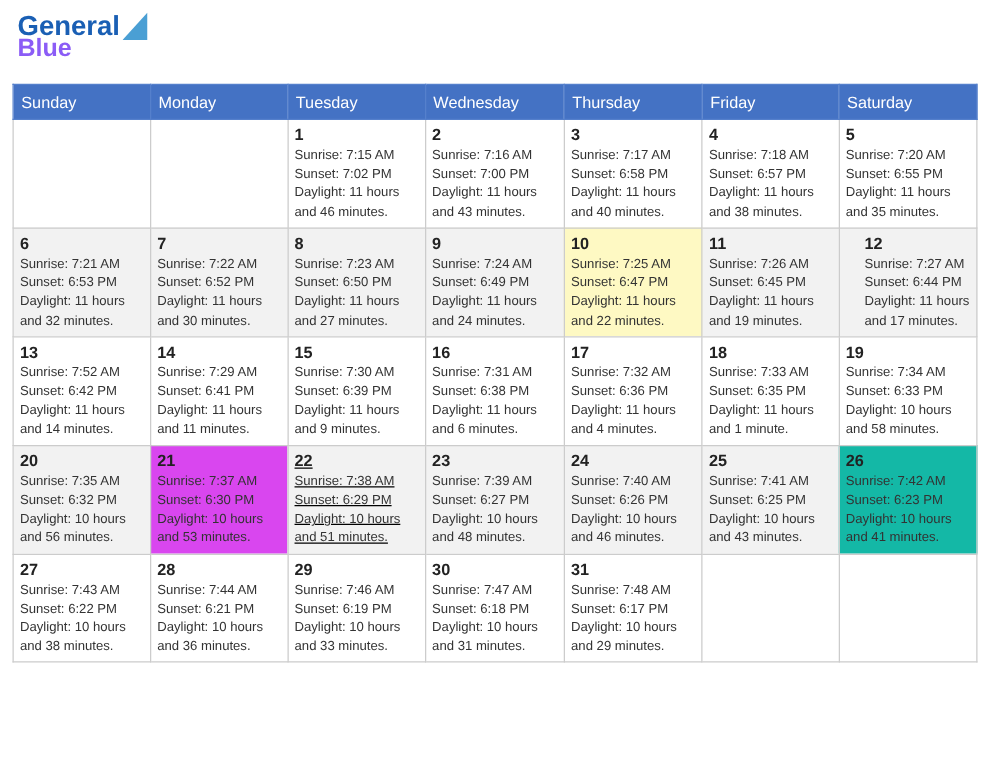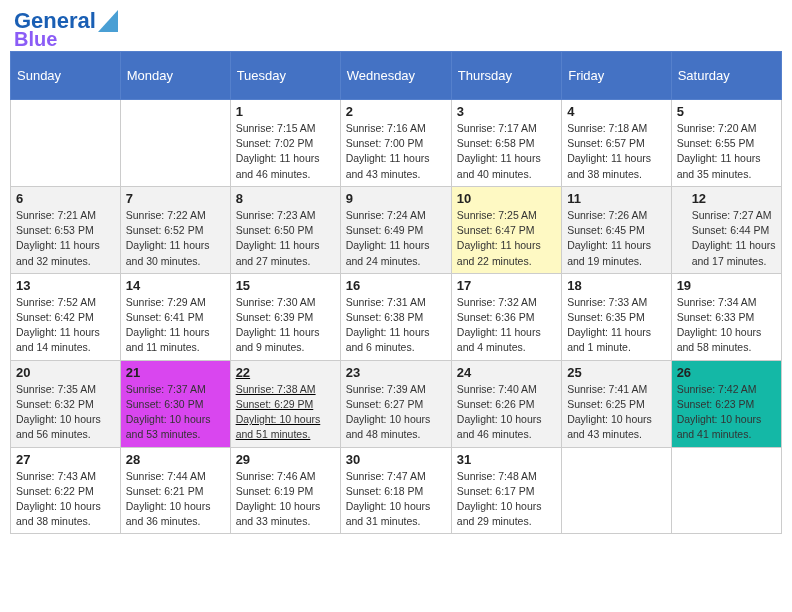--- a/index.html
+++ b/index.html
@@ -7,21 +7,21 @@
       font-family: Arial, sans-serif;
       background: #fff;
       width: 792px;
       min-height: 612px;
       padding: 10px;
     }
     .header {
       display: flex;
       justify-content: space-between;
       align-items: flex-end;
-      margin-bottom: 0;
+      margin-bottom: 16px;
       padding: 0 4px;
     }
     .logo {
       display: flex;
       flex-direction: column;
       align-items: flex-start;
     }
     .logo-text {
       font-size: 22px;
       font-weight: bold;
@@ -53,21 +53,21 @@
     }
     .calendar {
       width: 100%;
       border-collapse: collapse;
       font-size: 11px;
     }
     .calendar th {
       background-color: #4472c4;
       color: #fff;
       text-align: left;
-      padding: 16px 6px;
+      padding: 6px 6px;
       font-size: 13px;
       font-weight: normal;
       border: 1px solid #5580cc;
     }
     .calendar td {
       border: 1px solid #ccc;
       vertical-align: top;
       padding: 4px 5px;
       width: 113px;
       height: 80px;

